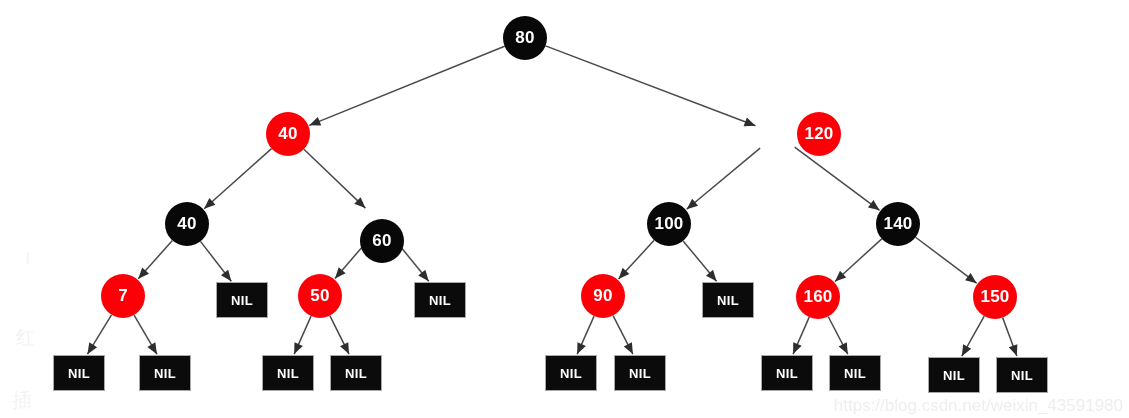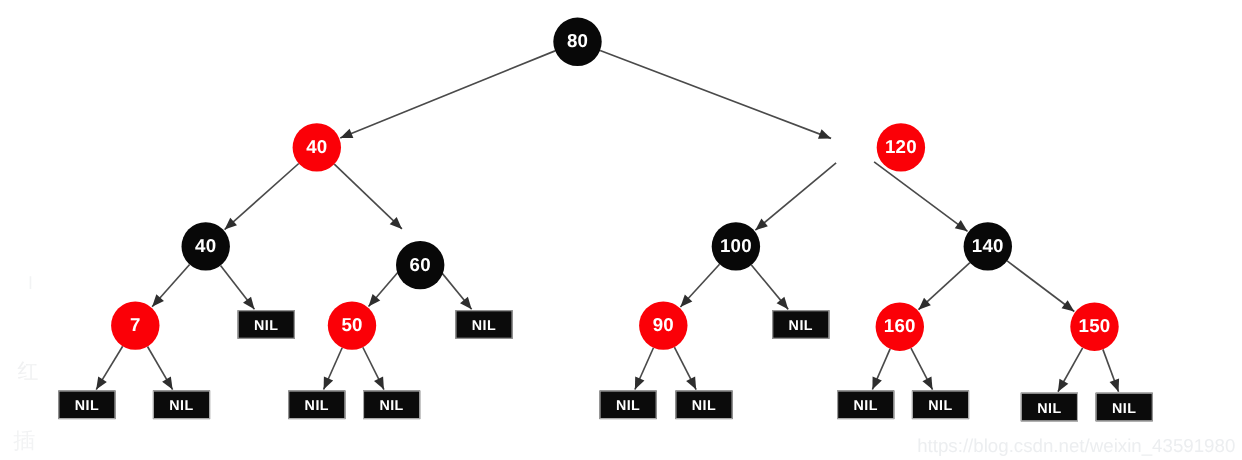--- a/index.html
+++ b/index.html
@@ -40,21 +40,21 @@
     font-size: 17px;
   }
   .node.circle.black {
     background: #080808;
   }
   .node.circle.red {
     background: #fb0007;
   }
   .node.nil {
     width: 52px;
-    height: 26px;
+    height: 36px;
     background: #0b0b0b;
     border: 1px solid #a9a9a9;
     box-sizing: border-box;
     font-size: 13px;
     letter-spacing: 0.4px;
   }
   .watermark {
     position: absolute;
     color: #eceef0;
     font-size: 17px;

